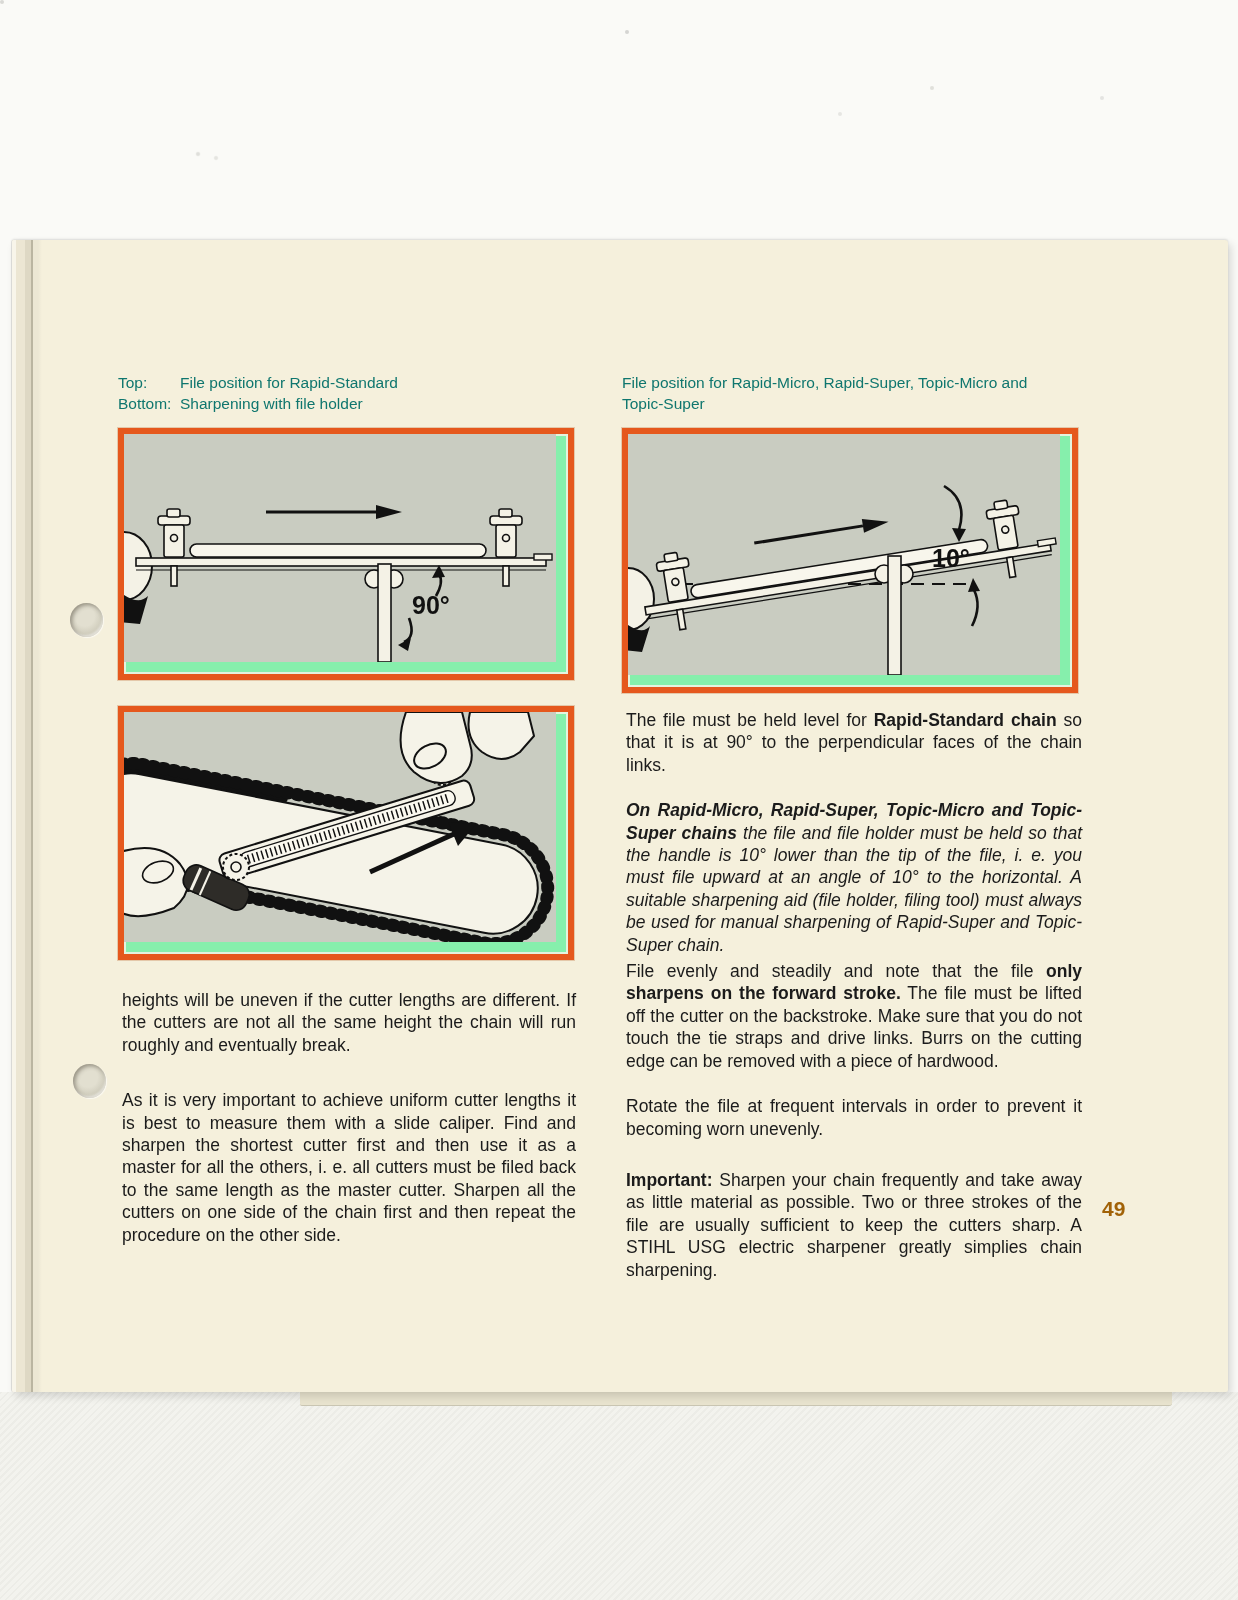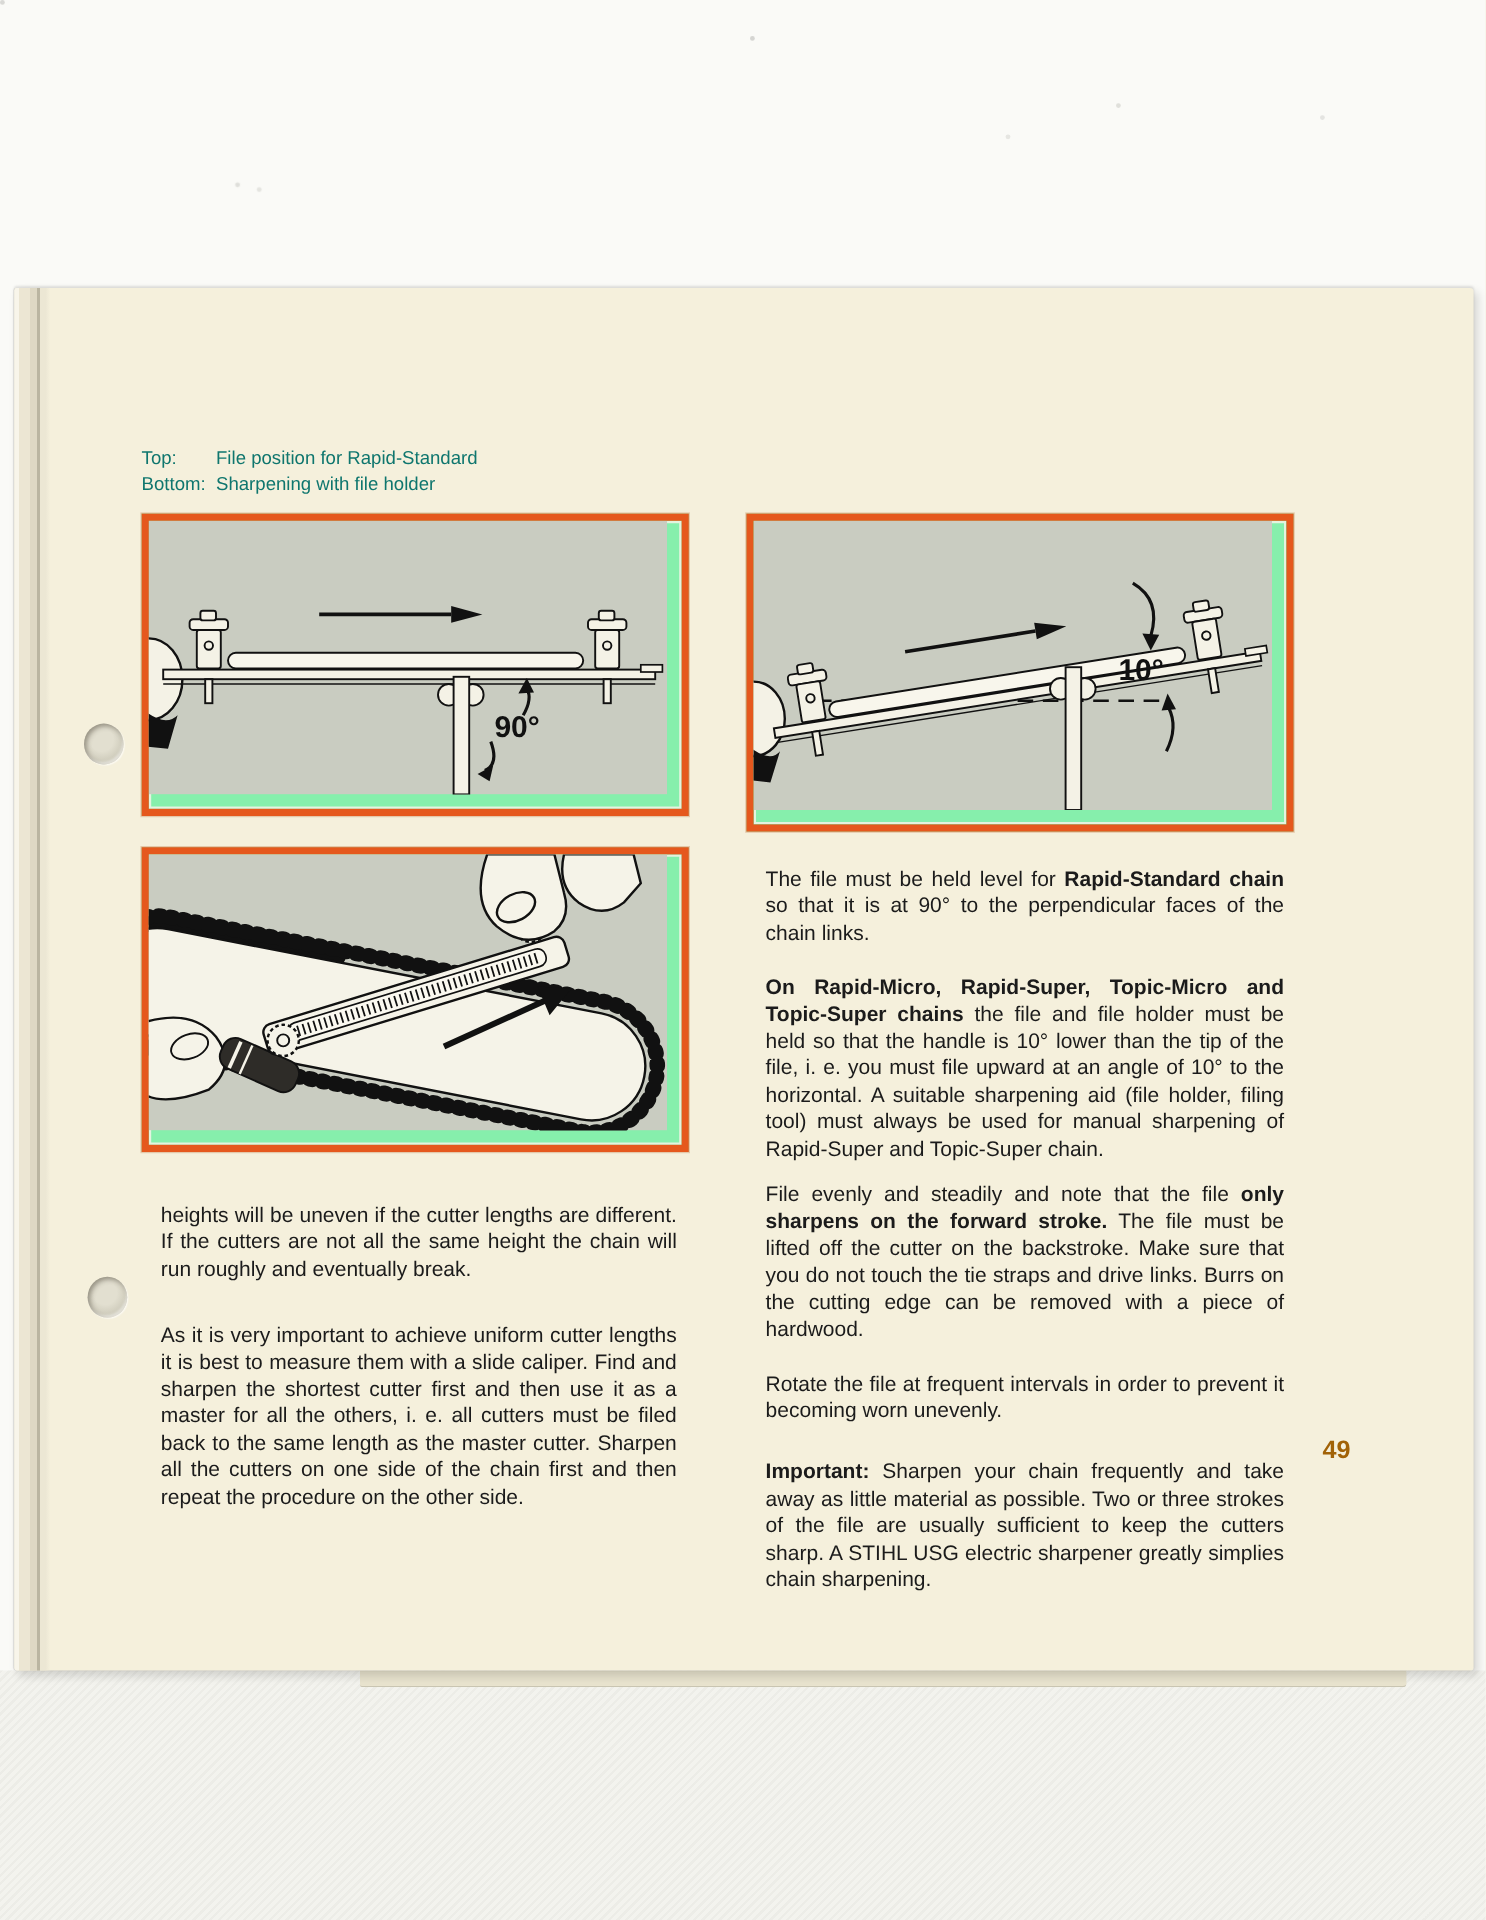--- a/index.html
+++ b/index.html
@@ -58,25 +58,25 @@
   .fig{
     position:absolute;border:6px solid #e5581d;background:#86efac;
     box-shadow:inset 0 0 0 2px rgba(245,243,232,.85), 0 0 0 1px rgba(180,80,20,.25);
   }
   .fig svg{display:block;}
   .fig-1{left:106px;top:188px;width:444px;height:240px;}
   .fig-2{left:610px;top:188px;width:444px;height:253px;}
   .fig-3{left:106px;top:466px;width:444px;height:242px;}
   
   .col{position:absolute;font-size:17.5px;line-height:22.4px;text-align:justify;color:#1b1b1b;}
-  .col p{margin:16px;}
+  .col p{margin:4px;}
   .col-left{left:106px;top:745px;width:462px;}
   .col-left .p2{margin-top:33px;}
   .col-right{left:610px;top:465px;width:464px;}
-  .col-right .p2{margin-top:23px;}
+  .col-right .p2{margin-top:23px;font-style:italic;}
   .col-right .p4{margin-top:23px;}
   .col-right .p5{margin-top:29px;}
   b,strong{font-weight:bold;}
   .page-number{
     position:absolute;left:1090px;top:957px;font-size:21px;font-weight:bold;color:#a16207;
   }
   .ill-text{font-family:"Liberation Sans","DejaVu Sans",sans-serif;font-weight:bold;}
 </style>
 </head>
 <body>
@@ -90,20 +90,23 @@
   <div class="binder-hole hole-1"></div>
   <div class="binder-hole hole-2"></div>
 
   <div class="caption caption-left">
     <span>Top:</span>
     <span>File position for Rapid-Standard</span>
     <span>Bottom:</span>
     <span>Sharpening with file holder</span>
   </div>
 
+  <div class="caption caption-right">
+    <span>File position for Rapid-Micro, Rapid-Super, Topic-Micro and Topic-Super</span>
+  </div>
 
   <div class="fig fig-1">
     <svg width="432" height="228" viewBox="0 0 432 228">
       <rect width="432" height="228" fill="#c9ccc1"></rect>
 
       <ellipse cx="0" cy="132" rx="28" ry="34" fill="#f4f2e6" stroke="#111" stroke-width="2"></ellipse>
       <path d="M -4,158 Q 14,172 24,162 L 16,190 L -4,188 Z" fill="#111"></path>
 
       <rect x="12" y="124" width="410" height="8" fill="#f4f2e6" stroke="#111" stroke-width="1.6"></rect>
       <line x1="12" y1="136" x2="422" y2="136" stroke="#111" stroke-width="1.2"></line>

